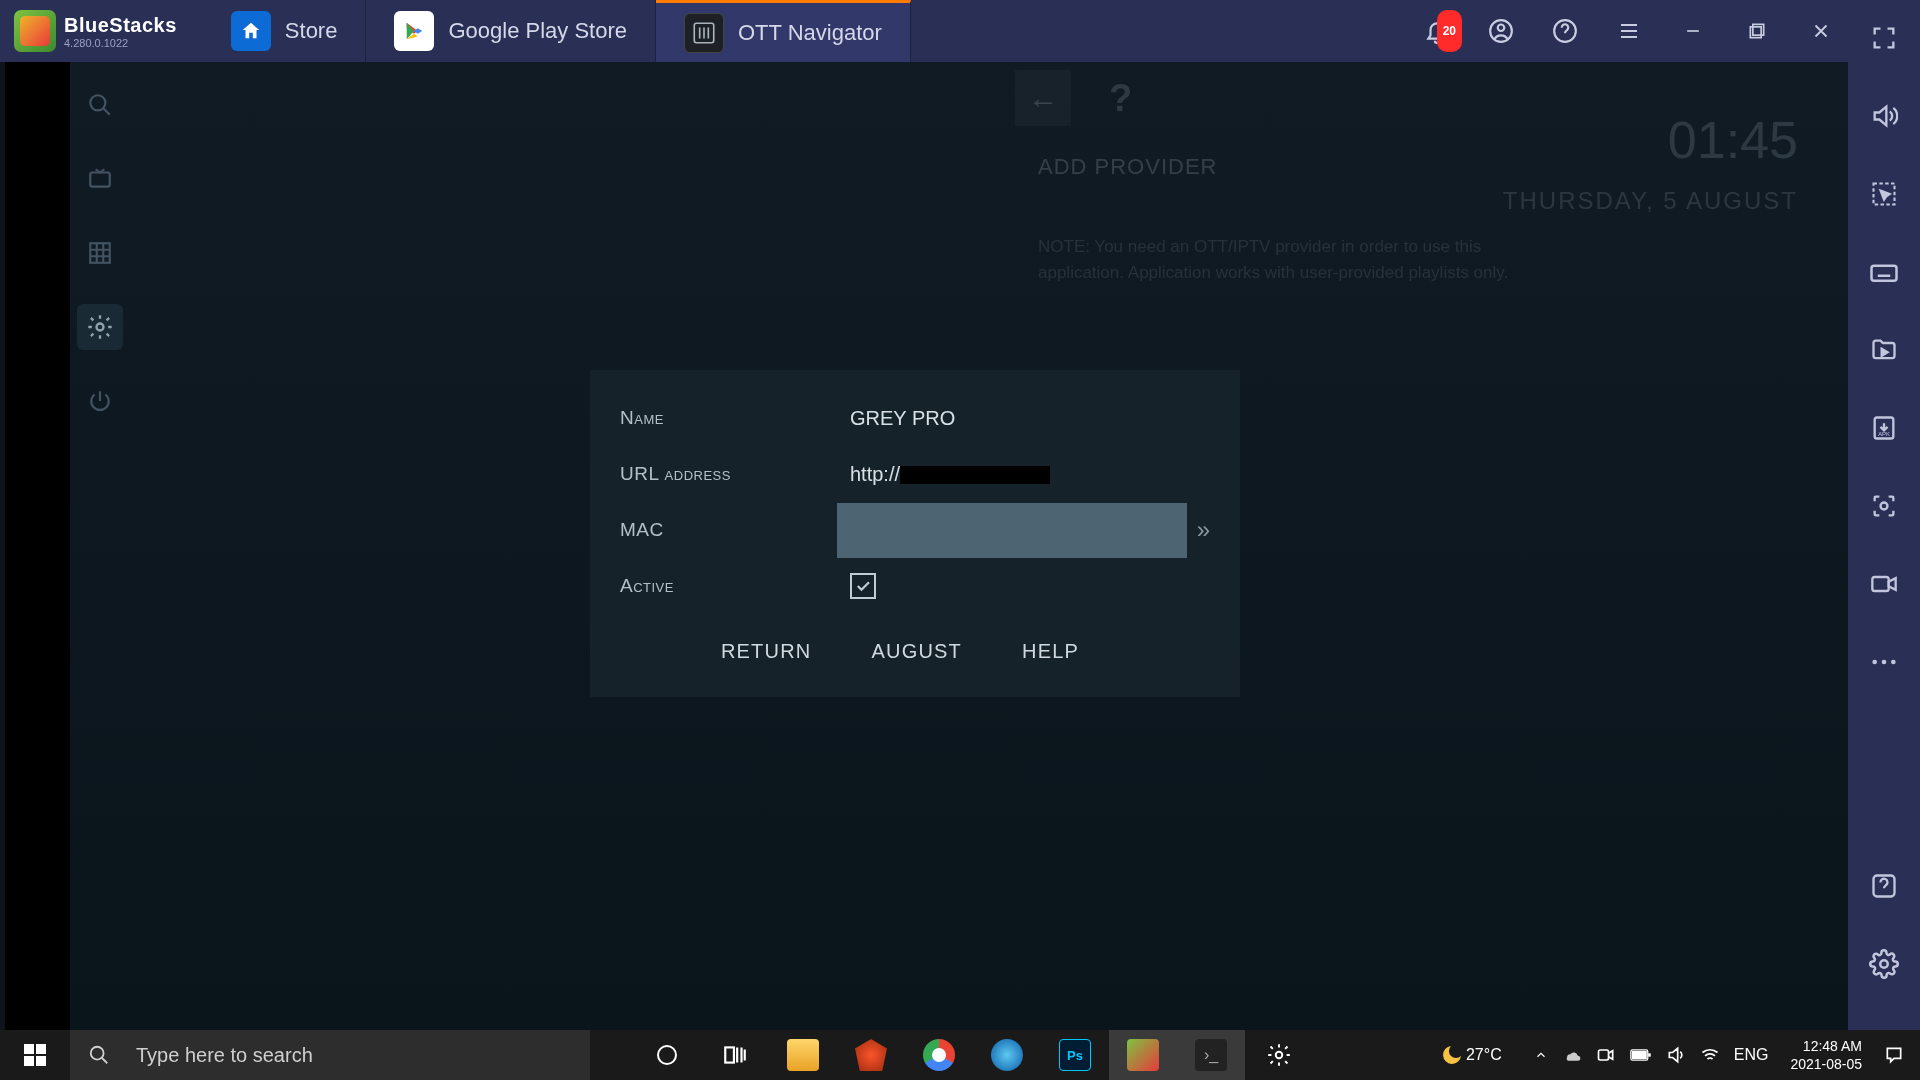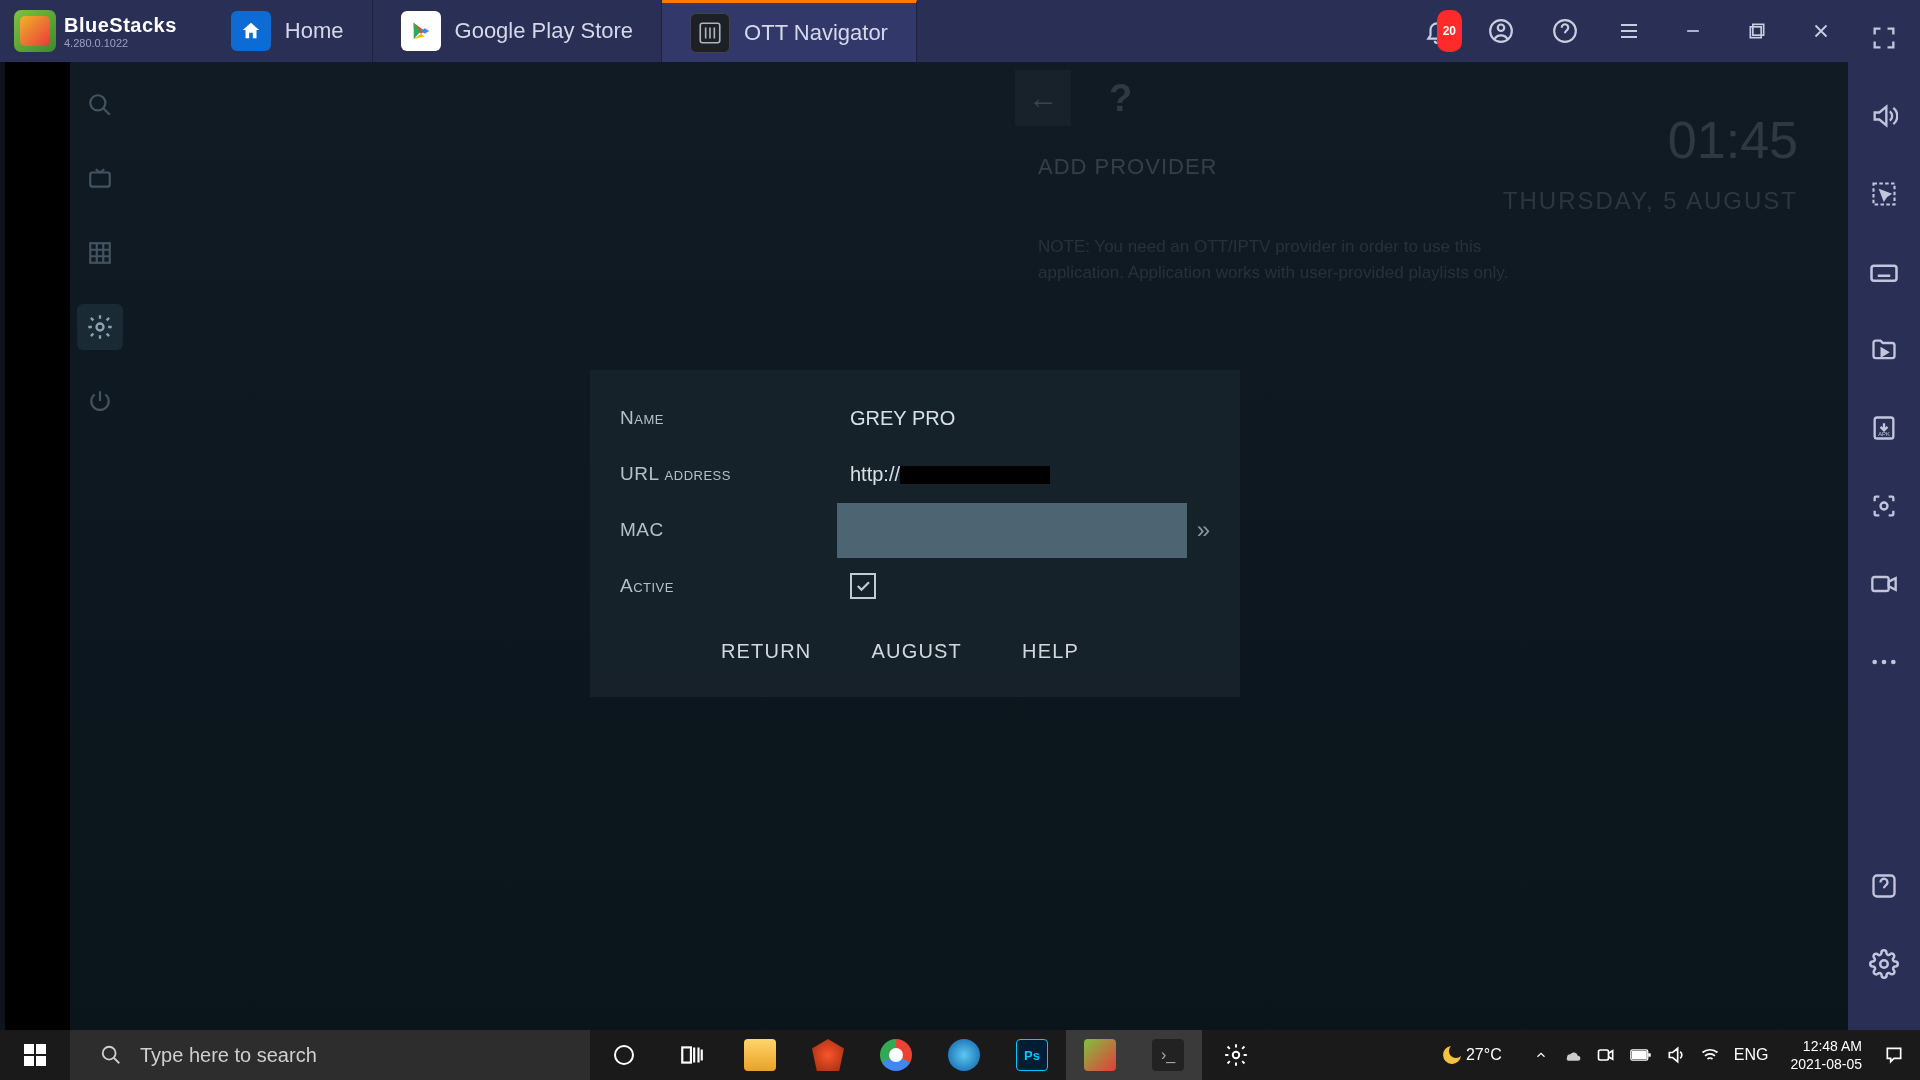--- a/index.html
+++ b/index.html
@@ -61,22 +61,22 @@
 .bs-side { position: absolute; right: 0; top: 0; width: 72px; height: 100%; background: #2a2f56; display: flex; flex-direction: column; align-items: center; padding: 20px 0; color: #c1c6dd; }
 .bs-side-top { display: flex; flex-direction: column; gap: 42px; align-items: center; }
 .bs-side-bottom { margin-top: auto; display: flex; flex-direction: column; gap: 42px; align-items: center; }
 .bs-side-item { cursor: pointer; display: flex; align-items: center; justify-content: center; width: 36px; height: 36px; }
 
 
 .taskbar { position: fixed; bottom: 0; left: 0; width: 1920px; height: 50px; background: #1a1a1a; display: flex; align-items: center; color: #fff; }
 .start-btn { width: 70px; height: 100%; display: flex; align-items: center; justify-content: center; cursor: pointer; }
 .win-logo { display: grid; grid-template: 1fr 1fr / 1fr 1fr; gap: 2px; width: 22px; height: 22px; }
 .win-logo span { background: #fff; }
-.search-box { width: 520px; height: 100%; background: #2d2d2d; display: flex; align-items: center; padding: 0 30px; gap: 18px; color: #cfcfcf; font-size: 20px; cursor: text; }
-.tb-icons { display: flex; height: 100%; }
+.search-box { width: 520px; height: 100%; background: #2d2d2d; display: flex; align-items: center; padding: 0 18px; gap: 26px; color: #cfcfcf; font-size: 20px; cursor: text; }
+.tb-icons { display: flex; height: 100%; padding-left: 43px; }
 .tb-icon { width: 68px; height: 100%; display: flex; align-items: center; justify-content: center; cursor: pointer; position: relative; }
 .tb-icon.active { background: #3a3a3a; }
 .tb-icon img, .tb-app { width: 32px; height: 32px; border-radius: 4px; }
 .tray { margin-left: auto; display: flex; align-items: center; gap: 14px; padding: 0 16px; font-size: 16px; }
 .tray-dt { display: flex; flex-direction: column; align-items: flex-end; font-size: 14px; line-height: 1.3; padding: 0 8px; }
 .weather { display: flex; align-items: center; gap: 2px; margin-right: 18px; }
 
 svg { display: block; }
 </style>
 </head>
@@ -90,21 +90,21 @@
       <div class="bs-ver">4.280.0.1022</div>
     </div>
   </div>
   <div class="bs-tabs">
     <div class="bs-tab">
       <div class="bs-tab-icon tab-home-icon">
         <svg width="22" height="22" viewBox="0 0 24 24" fill="#fff">
             <path d="M12 3l9 8h-3v9h-4v-6h-4v6H6v-9H3z"></path>
           </svg>
       </div>
-      <span>Home</span>
+      <span>Store</span>
     </div>
     <div class="bs-tab">
       <div class="bs-tab-icon tab-play-icon">
         <svg width="22" height="22" viewBox="0 0 24 24">
             <path fill="#ea4335" d="M4 3l12 9-4 3-8-6z"></path>
             <path fill="#fbbc04" d="M4 21l8-6 4 3z"></path>
             <path fill="#34a853" d="M4 3v18l8-9z"></path>
             <path fill="#4285f4" d="M12 12l4-3 5 3-5 3z"></path>
           </svg>
       </div>

